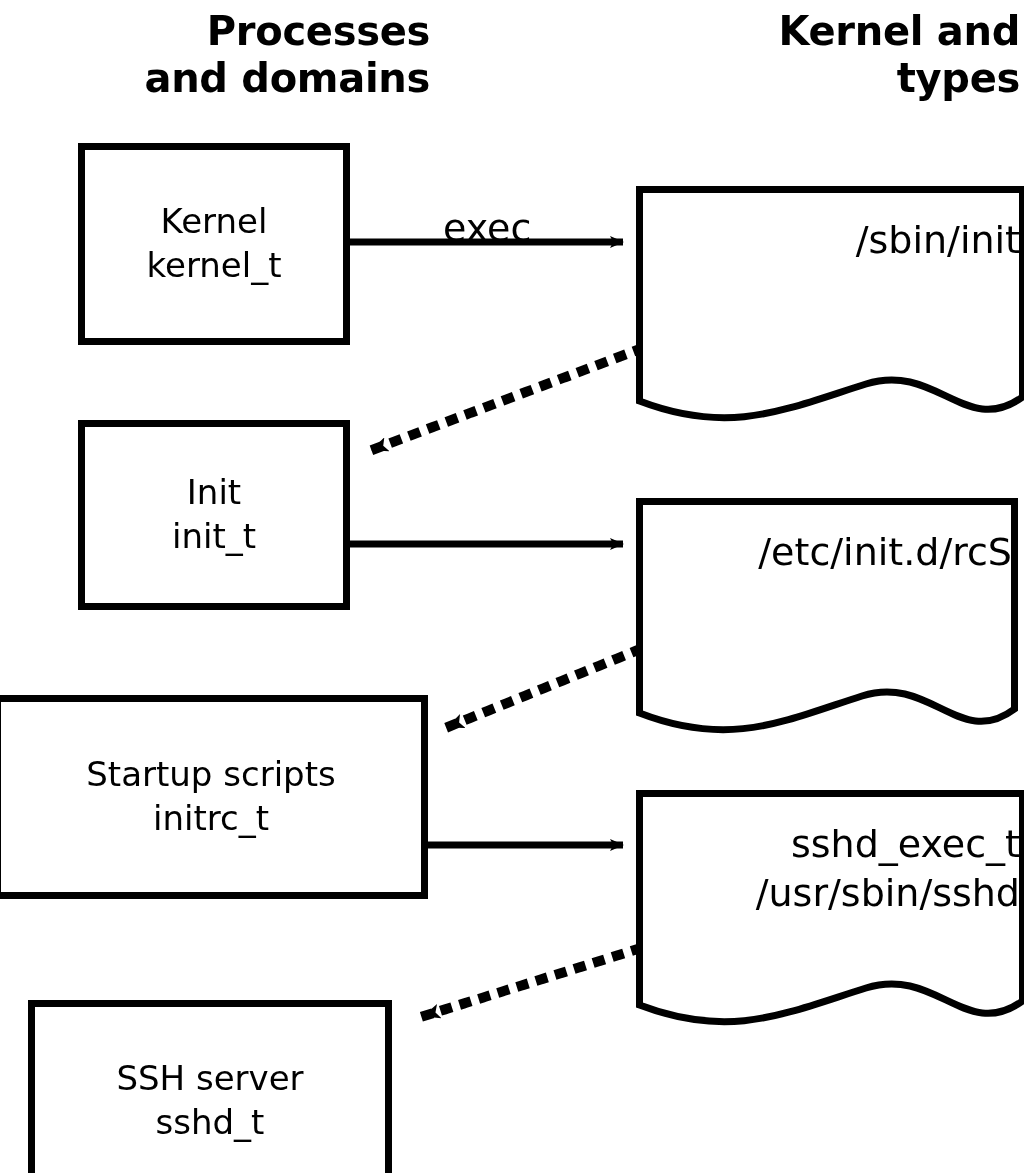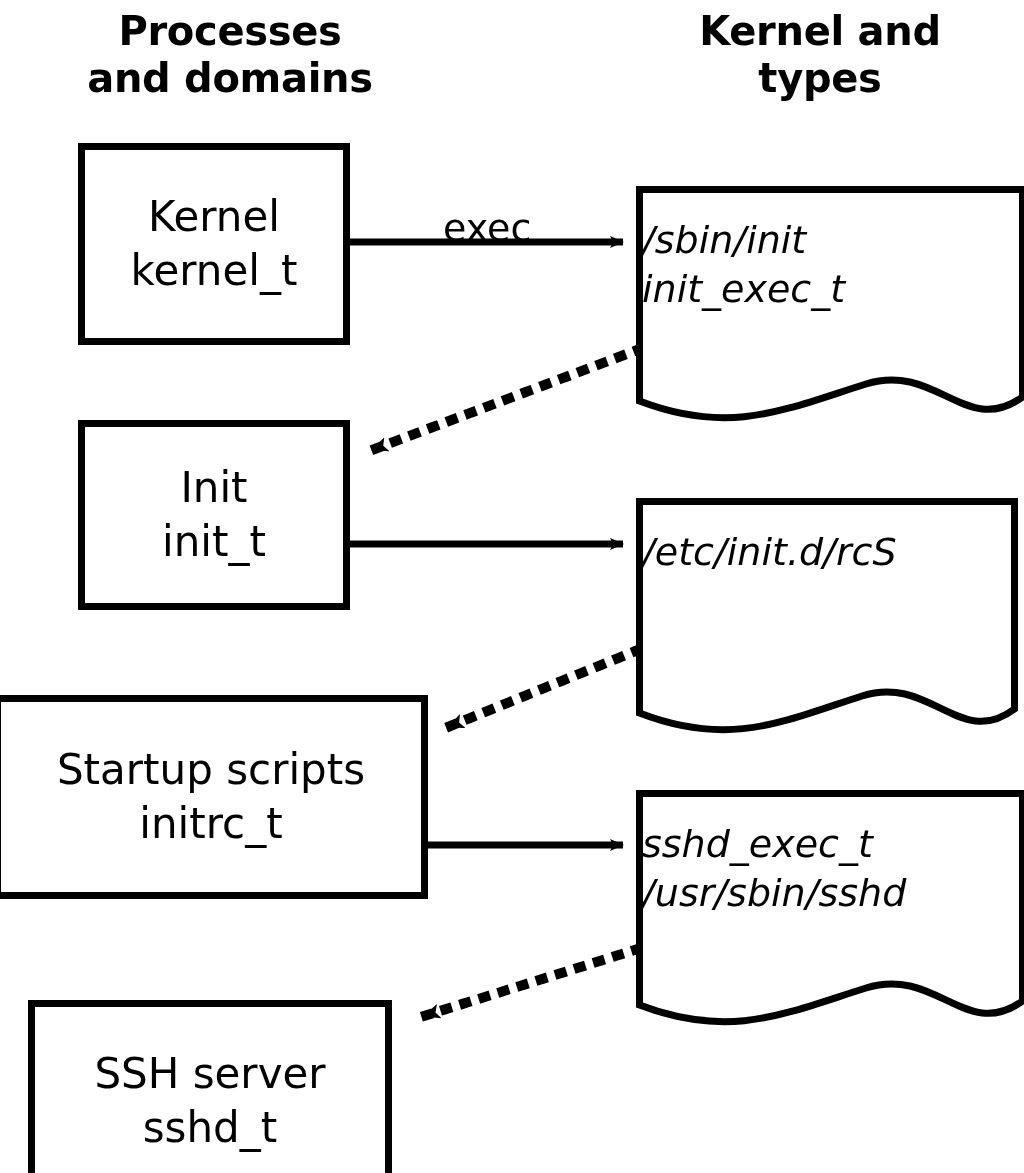--- a/index.html
+++ b/index.html
@@ -17,21 +17,21 @@
     background: #ffffff;
     overflow: hidden;
   }
   .col-header {
     position: absolute;
     font-family: "DejaVu Sans", sans-serif;
     font-weight: bold;
     font-size: 40px;
     line-height: 1.18;
     color: #000000;
-    text-align: center;
+    text-align: right;
     letter-spacing: -0.3px;
     white-space: pre-line;
   }
   #hdr-processes {
     left: 30px;
     top: 8px;
     width: 400px;
   }
   #hdr-objects {
     left: 620px;
@@ -46,21 +46,21 @@
     border: 7px solid #000000;
     background: #ffffff;
     display: flex;
     flex-direction: column;
     align-items: center;
     justify-content: center;
     color: #000000;
   }
   .proc-box .line {
     font-family: "DejaVu Sans", sans-serif;
-    font-size: 42px;
+    font-size: 34px;
     line-height: 1.28;
     text-align: center;
     white-space: nowrap;
   }
 
   #box-kernel  { left: 78px;  top: 143px; width: 272px; height: 202px; }
   #box-init    { left: 78px;  top: 420px; width: 272px; height: 190px; }
   #box-initrc  { left: -6px;  top: 695px; width: 434px; height: 204px; }
   #box-sshd    { left: 28px;  top: 1000px; width: 364px; height: 202px; }
 
@@ -69,27 +69,26 @@
     position: absolute;
   }
   .doc-shape svg {
     display: block;
     overflow: visible;
   }
   .doc-label {
     position: absolute;
     left: 0;
     width: 100%;
-    text-align: left;
+    text-align: right;
     color: #000000;
     font-family: "DejaVu Sans", sans-serif;
     font-size: 38px;
     line-height: 1.28;
     white-space: nowrap;
-    font-style: italic;
   }
 
   #doc-init    { left: 636px; top: 186px; width: 390px; height: 248px; }
   #doc-initrc  { left: 636px; top: 498px; width: 382px; height: 248px; }
   #doc-sshd    { left: 636px; top: 790px; width: 390px; height: 248px; }
 
   .doc-text-wrap {
     position: absolute;
     left: 6px;
     right: 6px;
@@ -184,21 +183,20 @@
   </div>
 
   <div class="doc-shape" id="doc-init">
     <svg width="390" height="248" viewBox="0 0 390 248">
       <path d="M3.5,3.5 L386.5,3.5 L386.5,211
                C330,252 300,176 230,198
                C150,223 95,250 3.5,215 Z" fill="#ffffff" stroke="#000000" stroke-width="7" stroke-linejoin="miter"></path>
     </svg>
     <div class="doc-text-wrap">
       <div class="doc-label" style="position:static">/sbin/init</div>
-      <div class="doc-label" style="position:static">init_exec_t</div>
     </div>
   </div>
 
   <div class="doc-shape" id="doc-initrc">
     <svg width="382" height="248" viewBox="0 0 382 248">
       <path d="M3.5,3.5 L378.5,3.5 L378.5,211
                C324,252 294,176 226,198
                C148,223 94,250 3.5,215 Z" fill="#ffffff" stroke="#000000" stroke-width="7" stroke-linejoin="miter"></path>
     </svg>
     <div class="doc-text-wrap">

